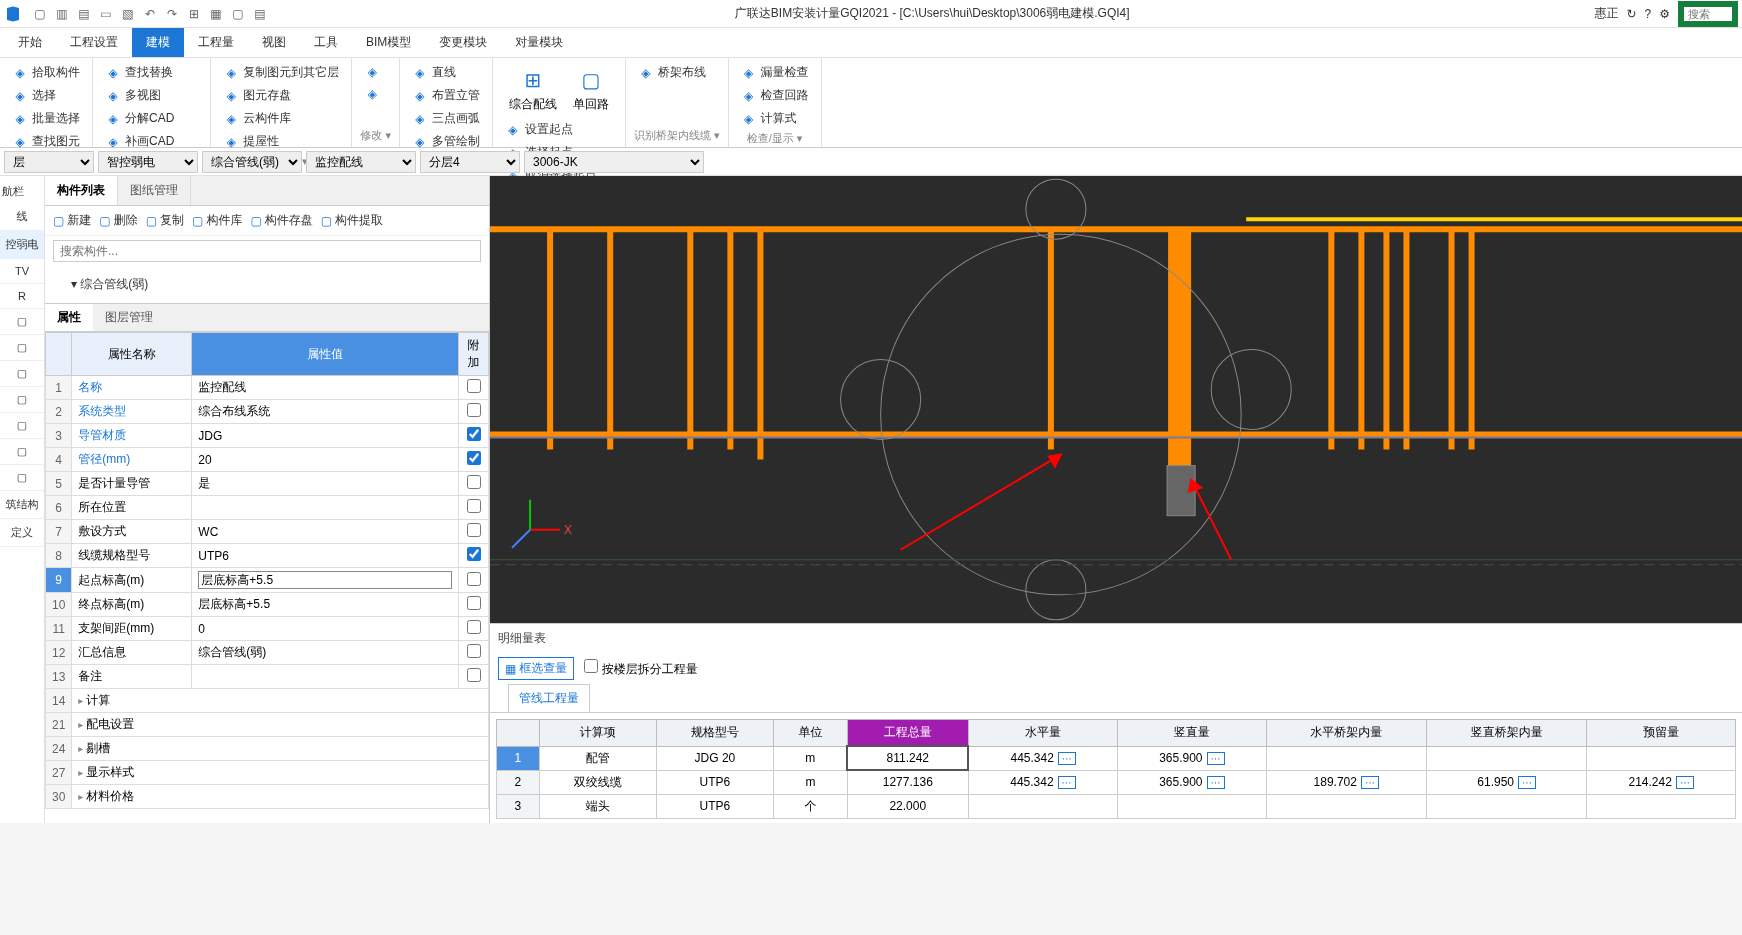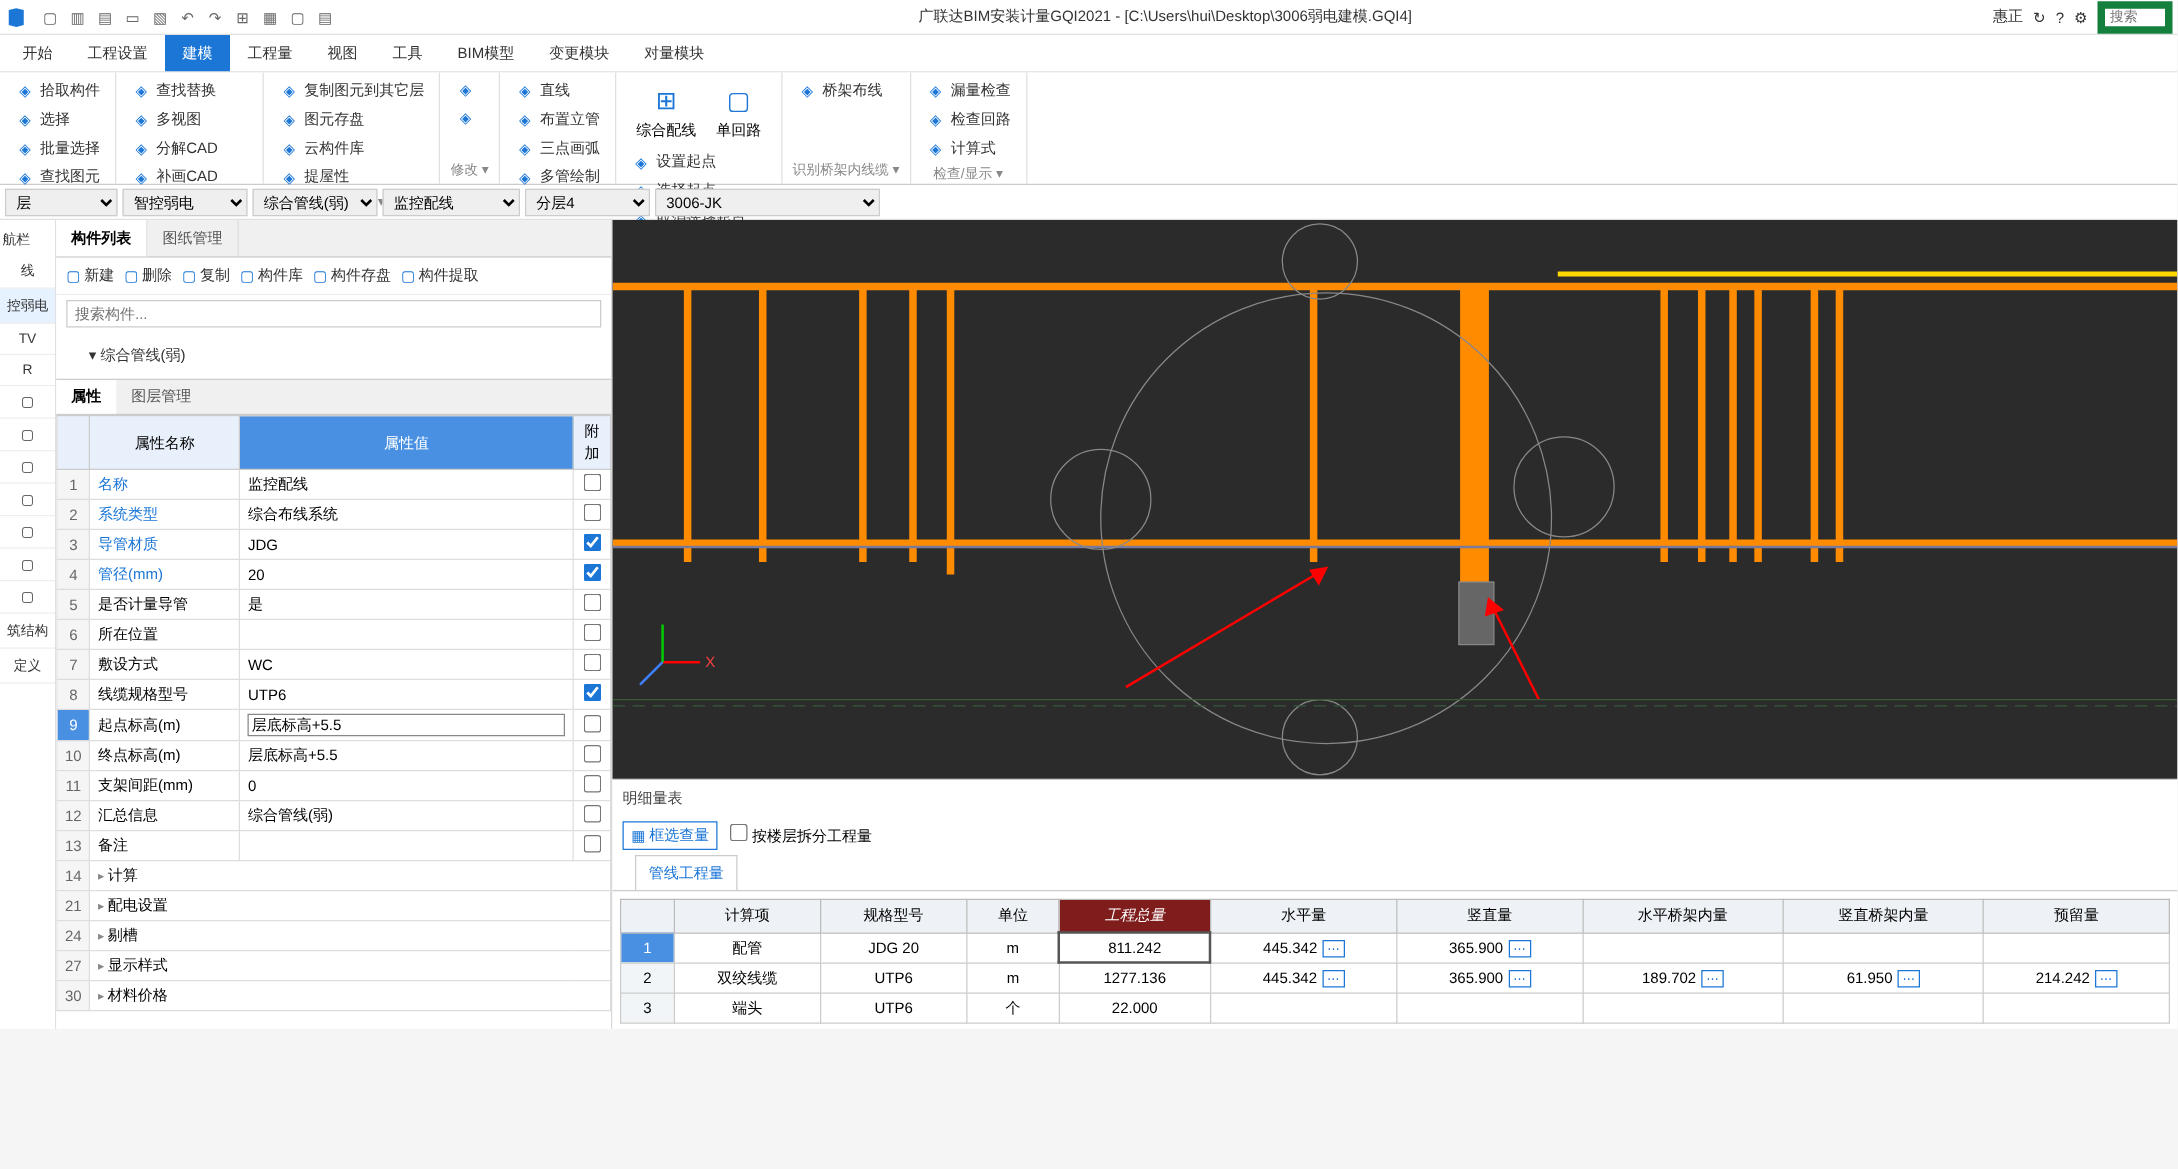--- a/index.html
+++ b/index.html
@@ -71,21 +71,21 @@
 .viewport .canvas { flex: 1; background: #2b2b2b; position: relative; overflow: hidden; }
 .viewport .canvas svg { width: 100%; height: 100%; }
 .viewport .detail { height: 200px; background: #fff; border-top: 1px solid #ccc; display: flex; flex-direction: column; }
 .viewport .detail .dtitle { padding: 6px 8px; color: #444; }
 .viewport .detail .dtool { padding: 4px 8px; display: flex; gap: 10px; align-items: center; }
 .viewport .detail .dtool .bx { border: 1px solid #1b76d6; color: #1b76d6; padding: 2px 6px; cursor: pointer; display: flex; align-items: center; gap: 3px; }
 .viewport .detail .dtabs { display: flex; border-bottom: 1px solid #ccc; }
 .viewport .detail .dtabs .dtab { padding: 5px 10px; border: 1px solid #ccc; border-bottom: none; color: #1b76d6; margin-left: 18px; background: #fff; cursor: pointer; }
 .dtable { border-collapse: collapse; margin: 6px; }
 .dtable th { background: #eef2f6; border: 1px solid #bbb; padding: 4px 8px; font-weight: normal; }
-.dtable th.hl { background: #7f1d1d; color: #fff; font-style: italic; }
+.dtable th.hl { background: #a21caf; color: #fff; }
 .dtable td { border: 1px solid #ccc; padding: 3px 8px; text-align: center; }
 .dtable td.idx { background: #f2f5f8; }
 .dtable td.idx.sel { background: #4a90e2; color: #fff; }
 .dtable td.boxed { border: 2px solid #555; }
 .dtable .more { display: inline-block; border: 1px solid #1b76d6; color: #1b76d6; padding: 0 3px; font-size: 10px; cursor: pointer; margin-left: 4px; }
 
 .chk { width: 14px; height: 14px; accent-color: #1b76d6; }
 </style>
 </head>
 <body>

